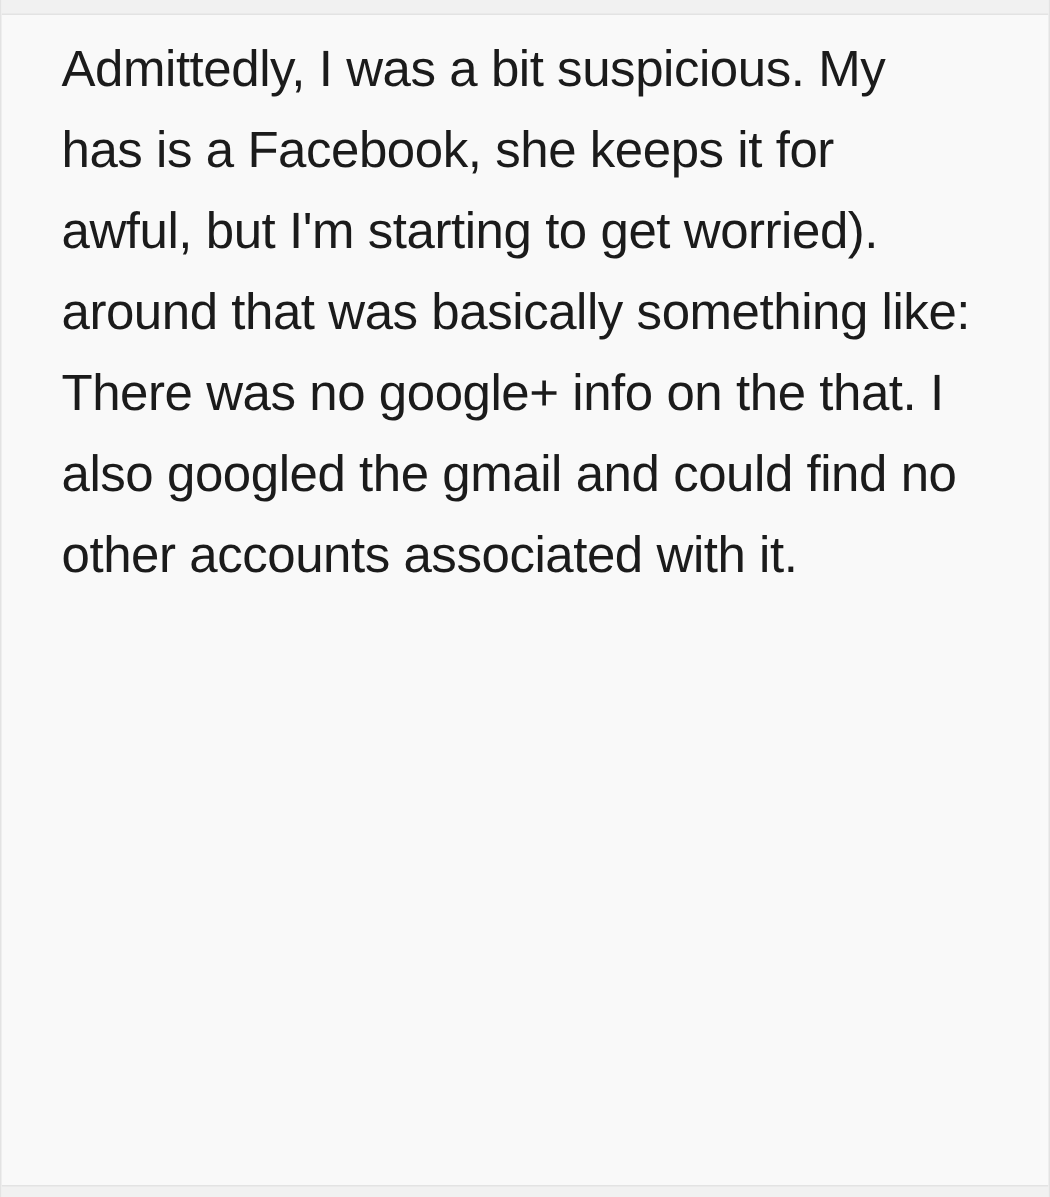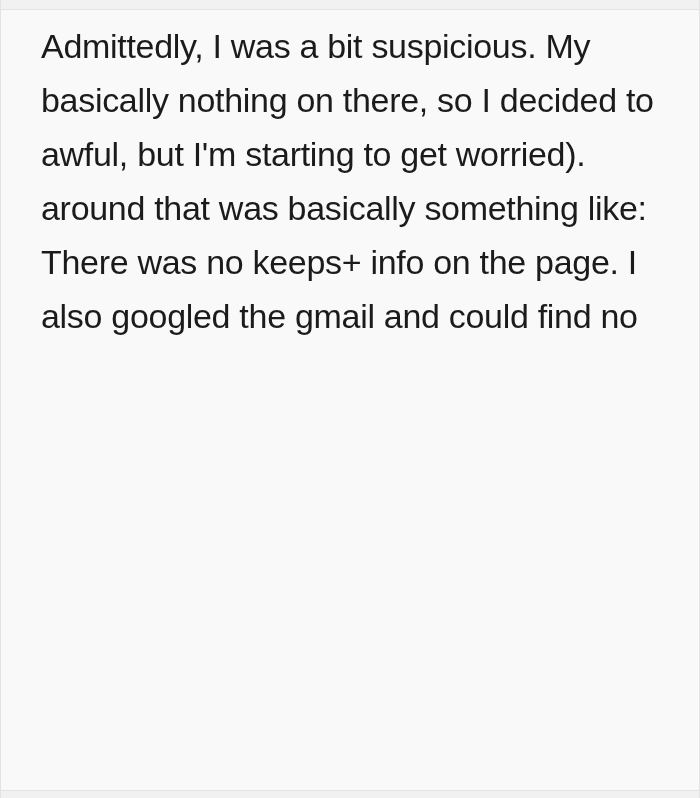--- a/index.html
+++ b/index.html
@@ -64,21 +64,22 @@
   }
 </style>
 </head>
 <body>
 
 <div class="page">
   <div class="strip-top"></div>
 
   <div class="post-text">
     <div class="line">Admittedly, I was a bit suspicious. My</div>
-    <div class="line">basically nothing on there, so I decided to</div>
+    <div class="line">has is a Facebook, she keeps it for</div>
     <div class="line">awful, but I'm starting to get worried).</div>
     <div class="line">around that was basically something like:</div>
-    <div class="line">There was no keeps+ info on the page. I</div>
+    <div class="line">There was no google+ info on the that. I</div>
     <div class="line">also googled the gmail and could find no</div>
+    <div class="line">other accounts associated with it.</div>
   </div>
 
   <div class="strip-bottom"></div>
 </div>
 
 </body></html>

